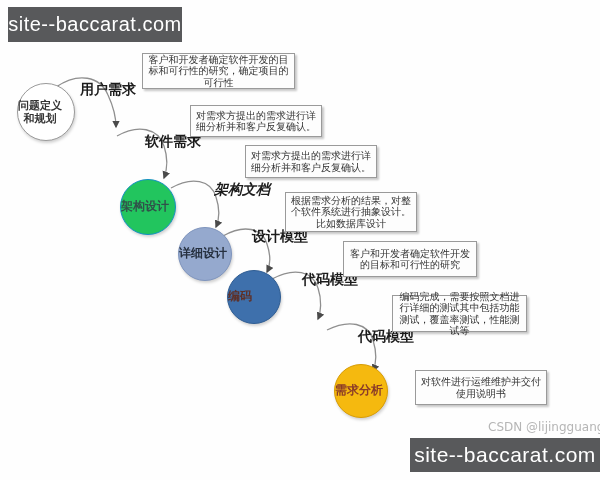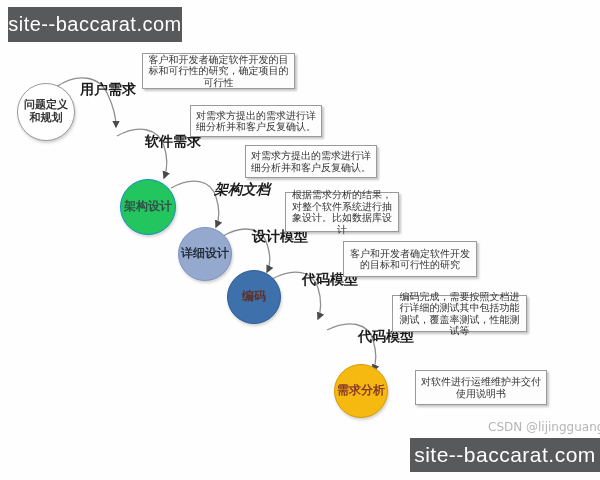--- a/index.html
+++ b/index.html
@@ -6,23 +6,23 @@
   body{font-family:"DejaVu Sans","Liberation Sans",sans-serif;background:#fff;}
   .canvas{position:relative;width:600px;height:480px;background:#fefefe;overflow:hidden;padding-left:20px;}
 
   .banner{position:absolute;background:#58595b;color:#fff;display:flex;align-items:center;justify-content:center;
           font-family:"Liberation Sans",sans-serif;letter-spacing:0.5px;}
   .banner-top{left:8px;top:7px;width:174px;height:35px;font-size:20px;}
   .banner-bottom{left:410px;top:438px;width:190px;height:34px;font-size:21px;}
 
   .arrows{position:absolute;left:0;top:0;width:600px;height:480px;}
 
-  .node{position:absolute;border-radius:50%;border:1.5px solid #999;display:flex;align-items:center;justify-content:center;
+  .node{position:absolute;border-radius:50%;border:1.5px solid #999;display:flex;align-items:center;
         text-align:center;font-size:12px;font-weight:600;line-height:1.15;box-sizing:border-box;
-        box-shadow:1px 2px 3px rgba(0,0,0,0.18);}
+        box-shadow:1px 2px 3px rgba(0,0,0,0.18);font-family:Liberation Serif, serif;}
   .node span{white-space:pre-line;}
   .node-1 span{font-size:11px;}
 
   .edge-label{position:absolute;font-size:14px;font-weight:600;color:#1c1c1c;white-space:nowrap;}
 
   .note{position:absolute;background:#fdfdfd;border:1px solid #9a9a9a;box-sizing:border-box;
         display:flex;align-items:center;justify-content:center;text-align:center;
         font-size:10px;line-height:11.5px;color:#333;padding:1px 3px;
         box-shadow:1.5px 1.5px 2px rgba(0,0,0,0.22);}
 
@@ -77,21 +77,21 @@
 
   <div class="note" style="left:142px;top:53px;width:153px;height:36px;">
     <span>客户和开发者确定软件开发的目标和可行性的研究，确定项目的可行性</span>
   </div>
   <div class="note" style="left:190px;top:105px;width:132px;height:32px;">
     <span>对需求方提出的需求进行详细分析并和客户反复确认。</span>
   </div>
   <div class="note" style="left:245px;top:145px;width:132px;height:33px;">
     <span>对需求方提出的需求进行详细分析并和客户反复确认。</span>
   </div>
-  <div class="note" style="left:285px;top:192px;width:114px;height:40px;">
+  <div class="note" style="left:285px;top:192px;width:132px;height:40px;">
     <span>根据需求分析的结果，对整个软件系统进行抽象设计。比如数据库设计</span>
   </div>
   <div class="note" style="left:343px;top:241px;width:134px;height:36px;">
     <span>客户和开发者确定软件开发的目标和可行性的研究</span>
   </div>
   <div class="note" style="left:392px;top:295px;width:135px;height:37px;">
     <span>编码完成，需要按照文档进行详细的测试其中包括功能测试，覆盖率测试，性能测试等</span>
   </div>
   <div class="note" style="left:415px;top:370px;width:132px;height:35px;">
     <span>对软件进行运维维护并交付使用说明书</span>

